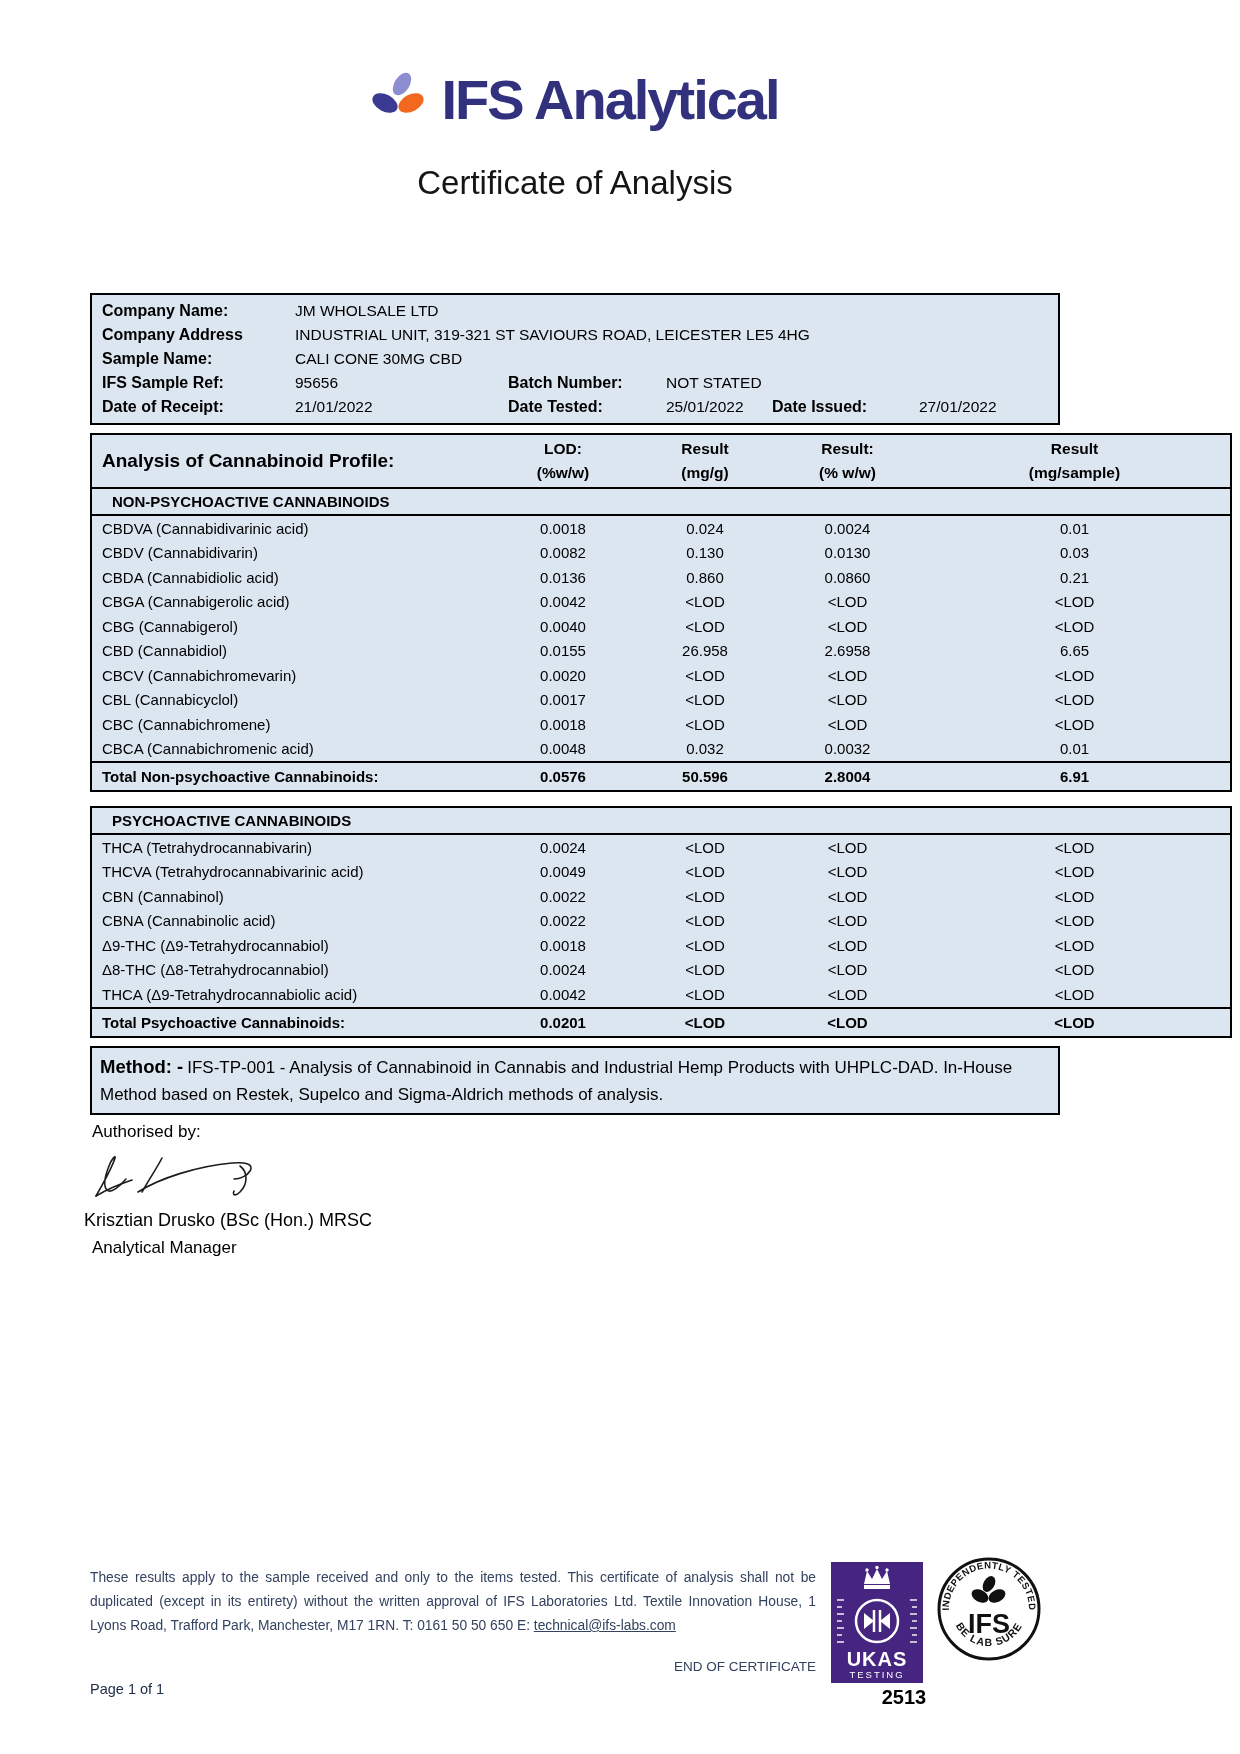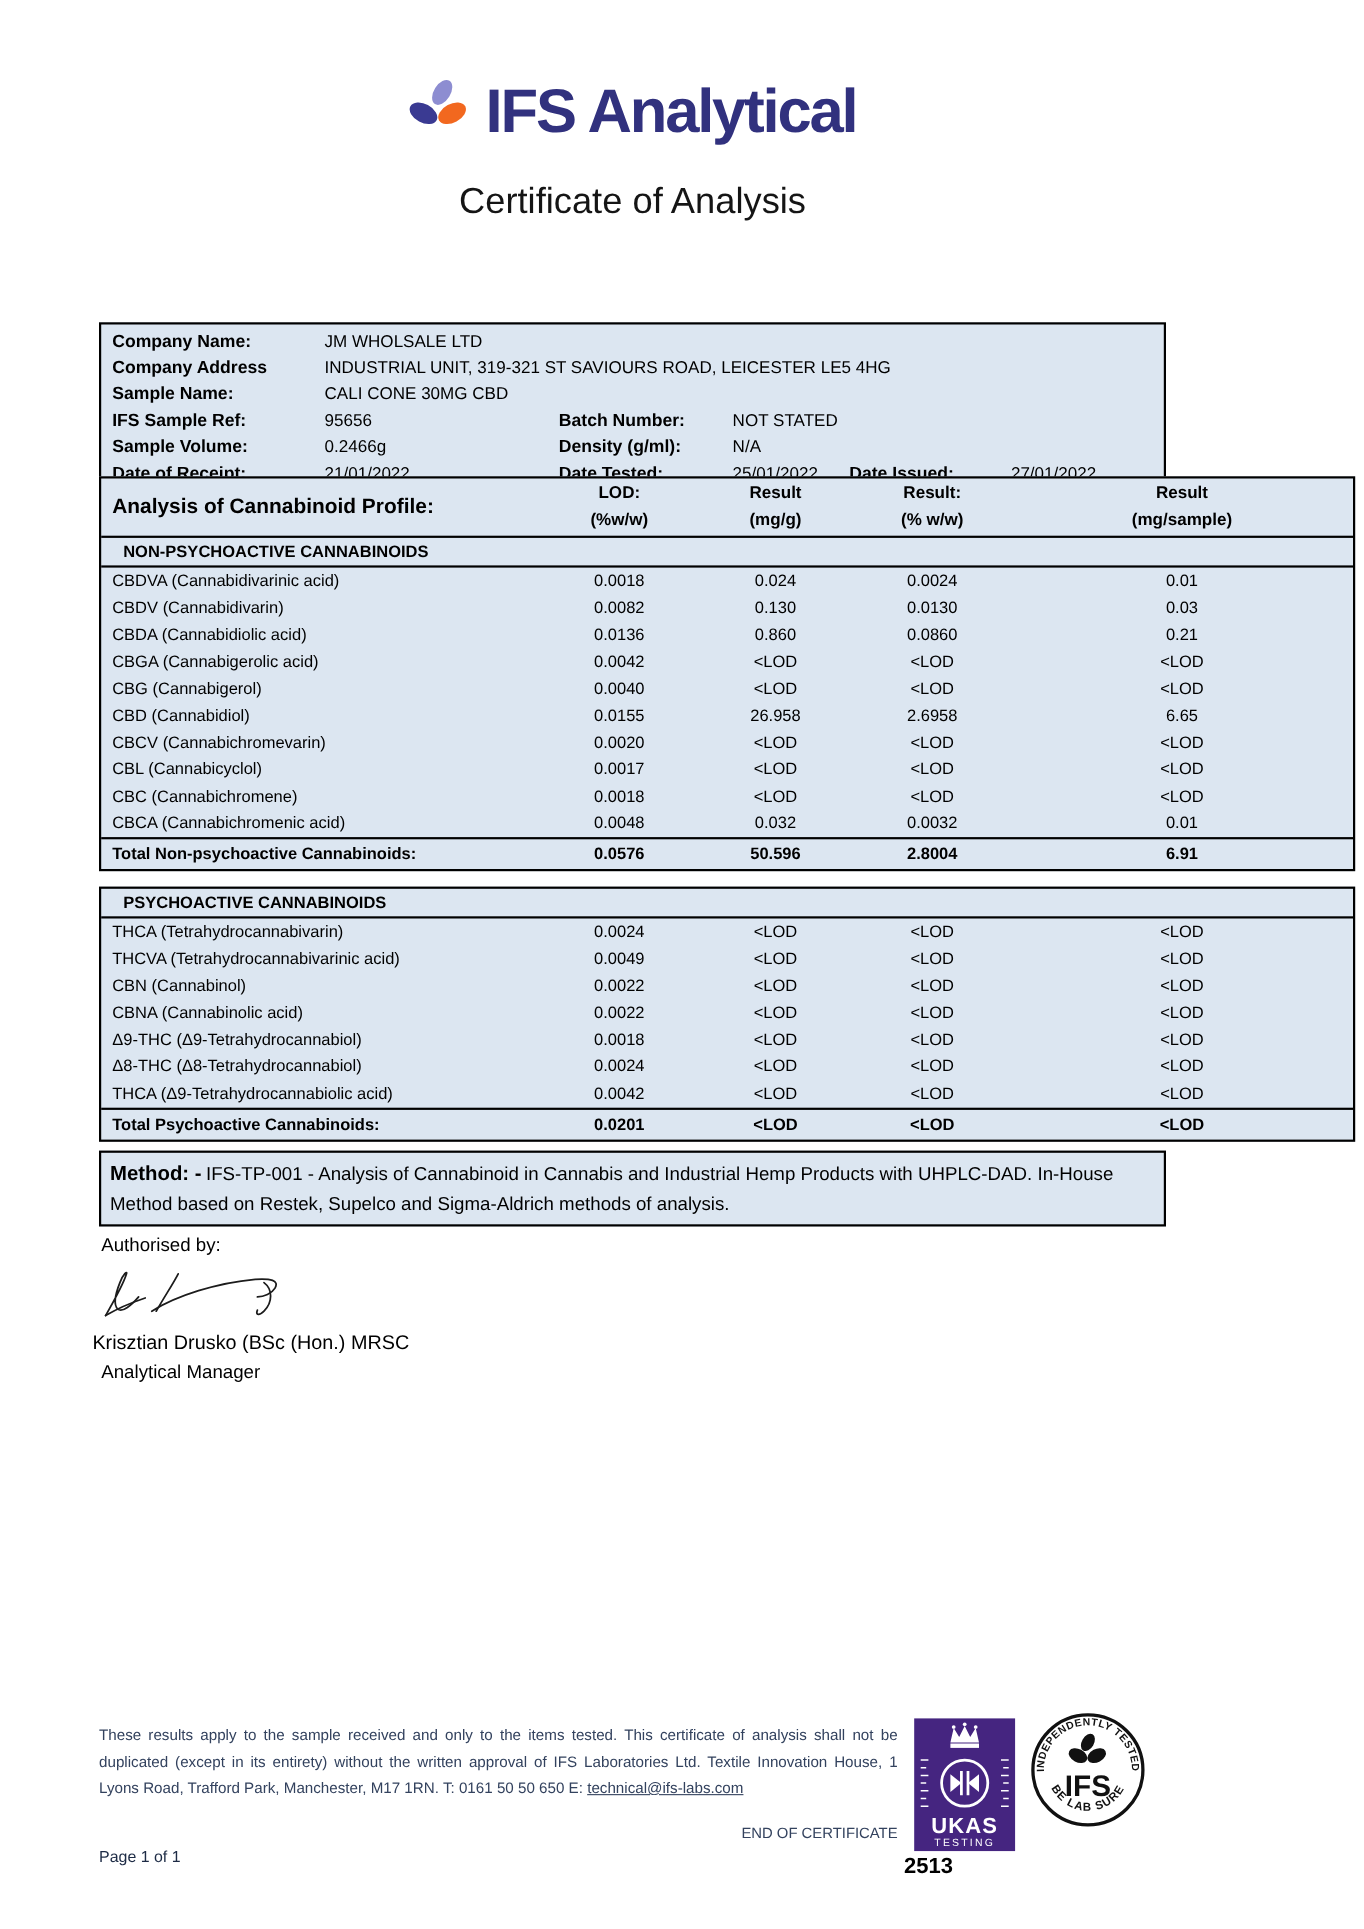--- a/index.html
+++ b/index.html
@@ -43,21 +43,21 @@
   .sig-name{position:absolute;top:1210px;left:84px;font-size:18px;}
   .sig-role{position:absolute;top:1238px;left:92px;font-size:17px;}
 
   
   .disclaimer{position:absolute;top:1566px;left:90px;width:726px;font-size:13.8px;line-height:24px;
               color:#33425e;text-align:justify;}
   .disclaimer a{color:#33425e;}
   .end-cert{position:absolute;top:1659px;left:90px;width:726px;text-align:right;font-size:13.5px;color:#33425e;}
   .page-num{position:absolute;top:1681px;left:90px;font-size:14.5px;color:#1d2b45;}
   .ukas-box{position:absolute;top:1562px;left:831px;}
-  .ukas-number{position:absolute;top:1686px;left:798px;width:92px;text-align:center;font-weight:bold;font-size:20px;}
+  .ukas-number{position:absolute;top:1686px;left:858px;width:92px;text-align:center;font-weight:bold;font-size:20px;}
   .ifs-badge{position:absolute;top:1556px;left:936px;}
 </style>
 </head>
 <body>
 
 <div class="page">
 
   <div class="brand-row">
     <span>
       <svg width="58" height="52" viewBox="0 0 58 52">
@@ -81,26 +81,20 @@
     </div>
     <div class="info-row">
       <span class="lab">Sample Name:</span>
       <span class="span-all">CALI CONE 30MG CBD</span>
     </div>
     <div class="info-row">
       <span class="lab">IFS Sample Ref:</span>
       <span>95656</span>
       <span class="lab">Batch Number:</span>
       <span>NOT STATED</span>
-    </div>
-    <div class="info-row">
-      <span class="lab">Sample Volume:</span>
-      <span>0.2466g</span>
-      <span class="lab">Density (g/ml):</span>
-      <span>N/A</span>
     </div>
     <div class="info-row">
       <span class="lab">Date of Receipt:</span>
       <span>21/01/2022</span>
       <span class="lab">Date Tested:</span>
       <span>25/01/2022</span>
       <span class="lab">Date Issued:</span>
       <span>27/01/2022</span>
     </div>
   </div>

